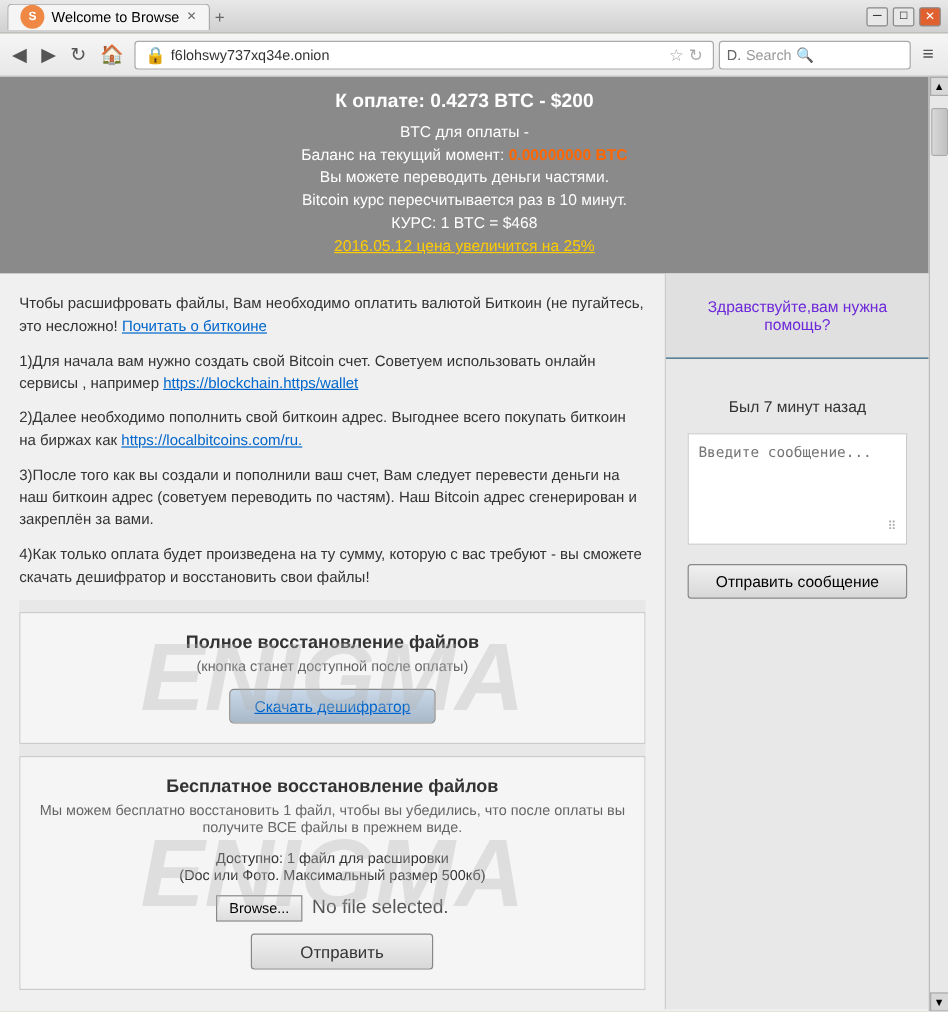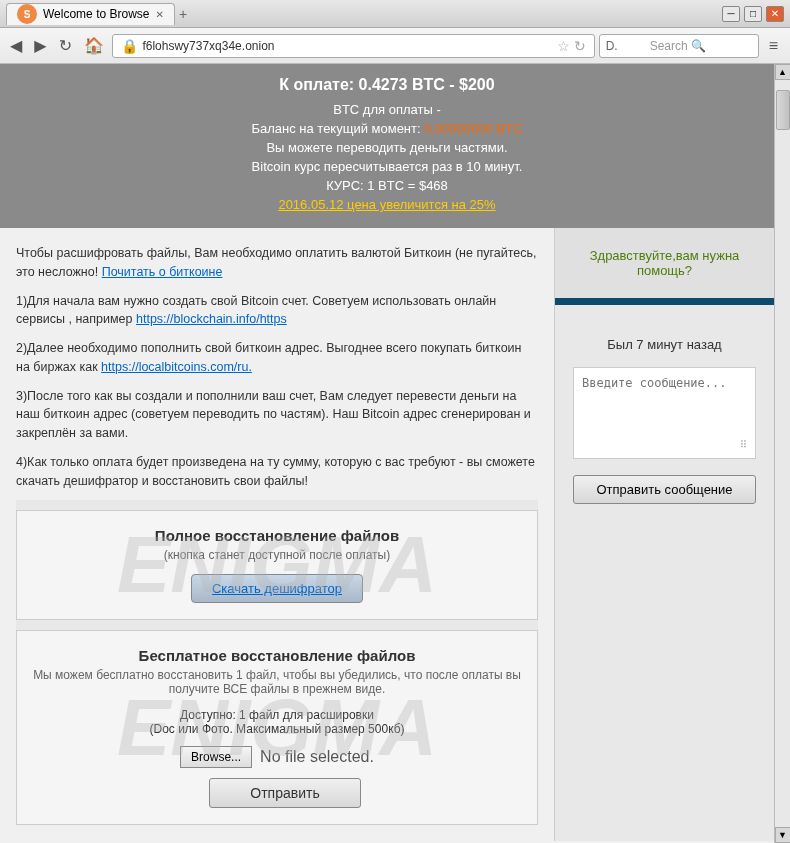--- a/index.html
+++ b/index.html
@@ -67,21 +67,21 @@
       display: flex;
       align-items: center;
       border: 1px solid #aaa;
       border-radius: 3px;
       background: white;
       height: 24px;
       padding: 0 6px;
       gap: 4px;
       width: 160px;
     }
-    .search-placeholder { font-size: 12px; color: #999; margin-left: 28px; }
+    .search-placeholder { font-size: 12px; color: #999; }
     .menu-icon { font-size: 16px; color: #555; cursor: pointer; padding: 2px 6px; }
 
     
     .browser-content {
       background: #c8c8c8;
       height: calc(843px - 28px - 36px);
       display: flex;
       overflow: hidden;
     }
 
@@ -107,21 +107,21 @@
 
     
     .payment-header {
       background: #8a8a8a;
       text-align: center;
       padding: 12px 20px;
       color: white;
     }
     .payment-title { font-size: 16px; font-weight: bold; margin-bottom: 8px; }
     .payment-row { margin: 4px 0; font-size: 13px; }
-    .btc-orange { color: #ff6600; font-weight: normal; }
+    .btc-orange { color: #ff6600; font-weight: bold; }
     .price-link { color: #ffcc00; text-decoration: underline; font-size: 13px; cursor: pointer; }
 
     
     .two-col { display: flex; gap: 0; }
     .main-col { flex: 1; padding: 16px; background: #f0f0f0; }
     .chat-col { width: 220px; background: #e8e8e8; border-left: 1px solid #ccc; display: flex; flex-direction: column; }
 
     
     .instructions { font-size: 12.5px; line-height: 1.5; color: #333; }
     .instructions p { margin-bottom: 10px; }
@@ -193,23 +193,23 @@
       cursor: pointer;
       color: #333;
       margin-left: 16px;
     }
 
     
     .chat-header {
       padding: 20px 28px;
       text-align: center;
       font-size: 13px;
-      color: #4d7c0f;
+      color: #6d28d9;
       background: #e0e0e0;
-      border-bottom: 7px solid #0c4a6e;
+      border-bottom: 1px solid #0c4a6e;
     }
     .chat-body { flex: 1; padding: 10px; background: #e8e8e8; }
     .chat-time { text-align: center; font-size: 13px; color: #333; margin: 22px 0 15px; }
     .chat-input-area { padding: 8px; background: white; border: 1px solid #ccc; margin: 8px; }
     .chat-textarea {
       width: 100%;
       height: 60px;
       border: none;
       resize: none;
       font-size: 12px;
@@ -294,21 +294,21 @@
 
       <div class="main-col">
 
         <div class="instructions">
           <p>
             <span>Чтобы расшифровать файлы, Вам необходимо оплатить валютой Биткоин (не пугайтесь, это несложно!</span>
             <span class="link-text">Почитать о биткоине</span>
           </p>
           <p>
             <span>1)Для начала вам нужно создать свой Bitcoin счет. Советуем использовать онлайн сервисы , например</span>
-            <a class="link-text">https://blockchain.info/https</a>
+            <a class="link-text">https://blockchain.https/wallet</a>
           </p>
           <p>
             <span>2)Далее необходимо пополнить свой биткоин адрес. Выгоднее всего покупать биткоин на биржах как</span>
             <a class="link-text">https://localbitcoins.com/ru.</a>
           </p>
           <p>3)После того как вы создали и пополнили ваш счет, Вам следует перевести деньги на наш биткоин адрес (советуем переводить по частям). Наш Bitcoin адрес сгенерирован и закреплён за вами.</p>
           <p>4)Как только оплата будет произведена на ту сумму, которую с вас требуют - вы сможете скачать дешифратор и восстановить свои файлы!</p>
         </div>
 
         <div class="watermark-area">

